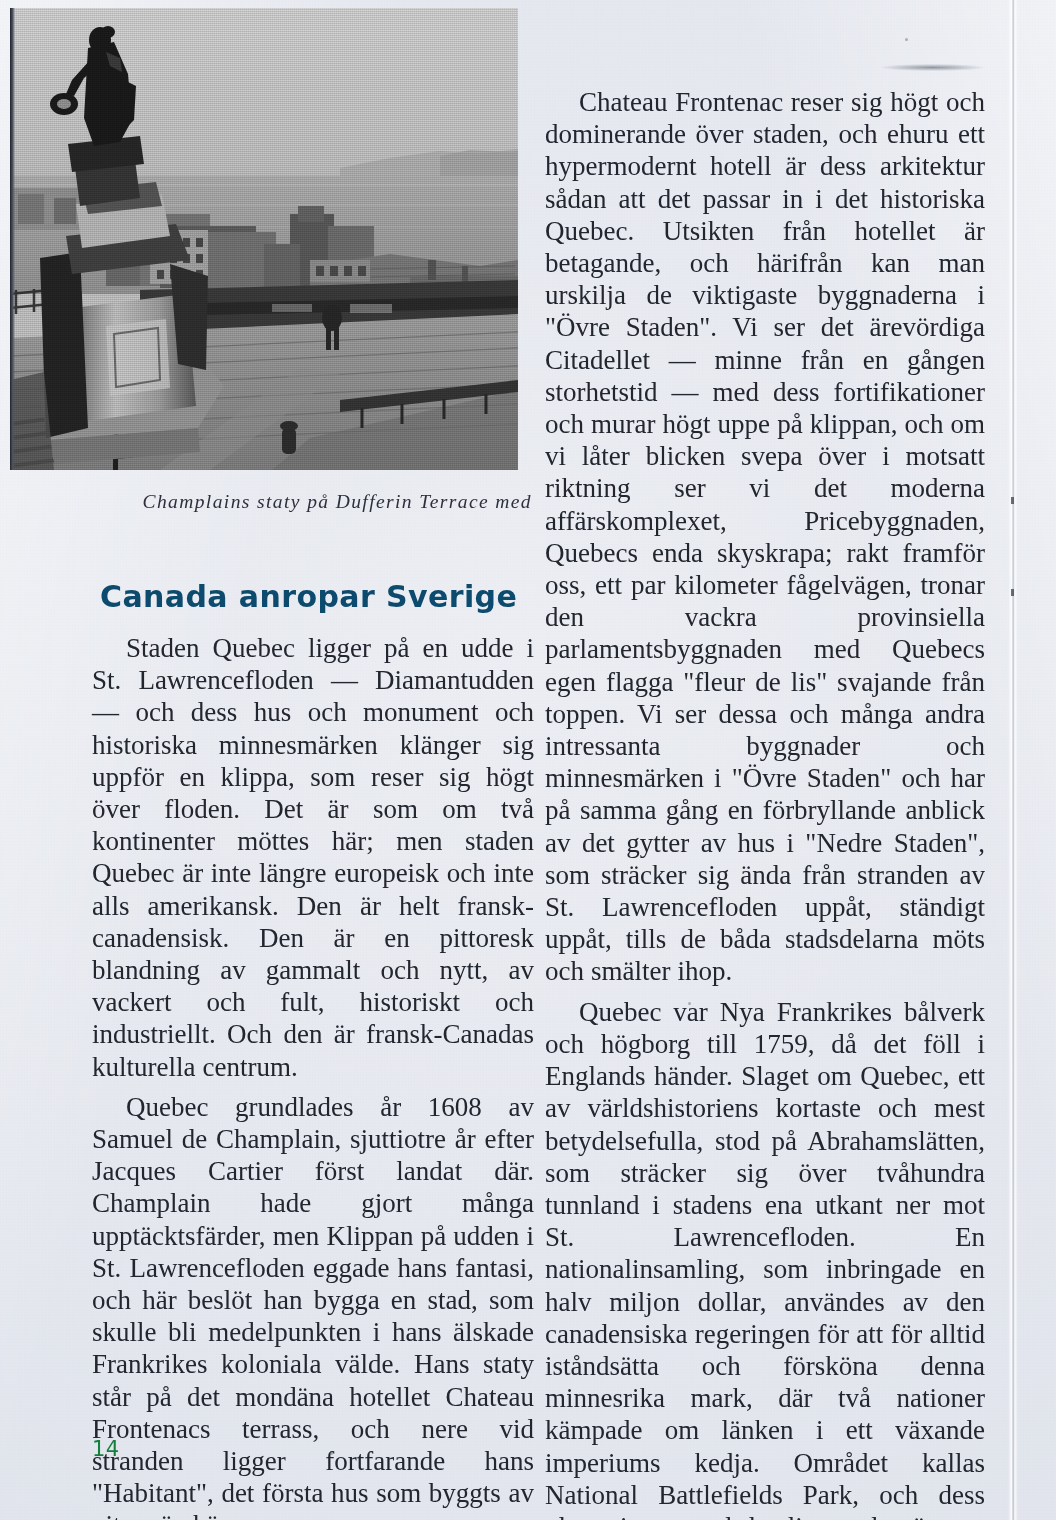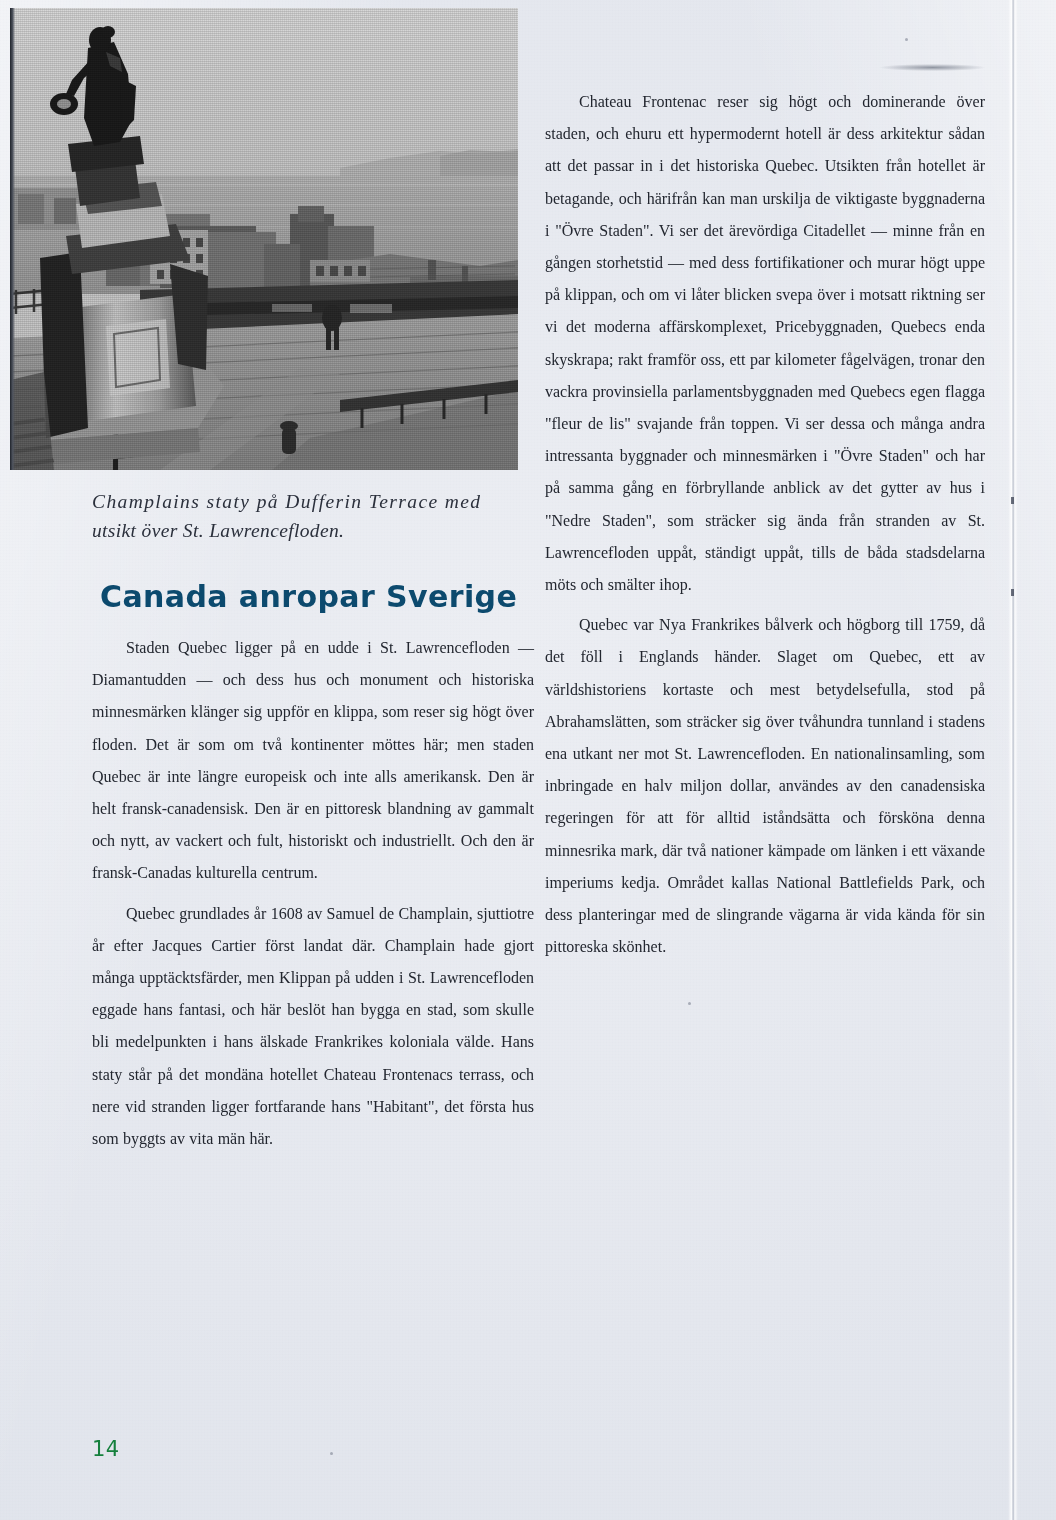--- a/index.html
+++ b/index.html
@@ -111,21 +111,21 @@
   
   .caption {
     position: absolute;
     left: 92px;
     top: 487px;
     width: 440px;
     font-family: "Liberation Serif", serif;
     font-style: italic;
     font-size: 19.5px;
     line-height: 29px;
-    text-align: left;
+    text-align: right;
     color: #2b303c;
     letter-spacing: .35px;
   }
   .caption .l1 { display: block; letter-spacing: 1.4px; }
   .caption .l2 { display: block; }
 
   
   .heading {
     position: absolute;
     left: 100px;
@@ -135,21 +135,21 @@
     font-size: 30px;
     line-height: 38px;
     letter-spacing: .4px;
     color: #0c4a6e;
   }
 
   
   p.body {
     margin: 0 0 0 0;
     font-family: "Liberation Serif", serif;
-    font-size: 16px;
+    font-size: 27px;
     line-height: 32.2px;
     text-align: justify;
     text-indent: 34px;
     color: #22262f;
     word-spacing: .3px;
   }
   p.body + p.body { margin-top: 8px; }
 
   .left-body {
     position: absolute;
@@ -363,21 +363,20 @@
 
       <rect x="0" y="0" width="508" height="462" fill="none"></rect>
     </svg>
     <div class="halftone"></div>
   </div>
   <div class="photo-edge-left"></div>
 </div>
 
 <div class="caption">
   <span class="l1">Champlains staty på Dufferin Terrace med</span>
-  <span class="l2">utsikt över St. Lawrencefloden.</span>
 </div>
 
 <div class="heading">Canada anropar Sverige</div>
 
 <div class="left-body">
   <p class="body">Staden Quebec ligger på en udde i St. Lawrencefloden — Diamantudden — och dess hus och monument och historiska minnesmärken klänger sig uppför en klippa, som reser sig högt över floden. Det är som om två kontinenter möttes här; men staden Quebec är inte längre europeisk och inte alls amerikansk. Den är helt fransk-canadensisk. Den är en pittoresk blandning av gammalt och nytt, av vackert och fult, historiskt och industriellt. Och den är fransk-Canadas kulturella centrum.</p>
   <p class="body">Quebec grundlades år 1608 av Samuel de Champlain, sjuttiotre år efter Jacques Cartier först landat där. Champlain hade gjort många upptäcktsfärder, men Klippan på udden i St. Lawrencefloden eggade hans fantasi, och här beslöt han bygga en stad, som skulle bli medelpunkten i hans älskade Frankrikes koloniala välde. Hans staty står på det mondäna hotellet Chateau Frontenacs terrass, och nere vid stranden ligger fortfarande hans "Habitant", det första hus som byggts av vita män här.</p>
 </div>
 
 <div class="right-body">

